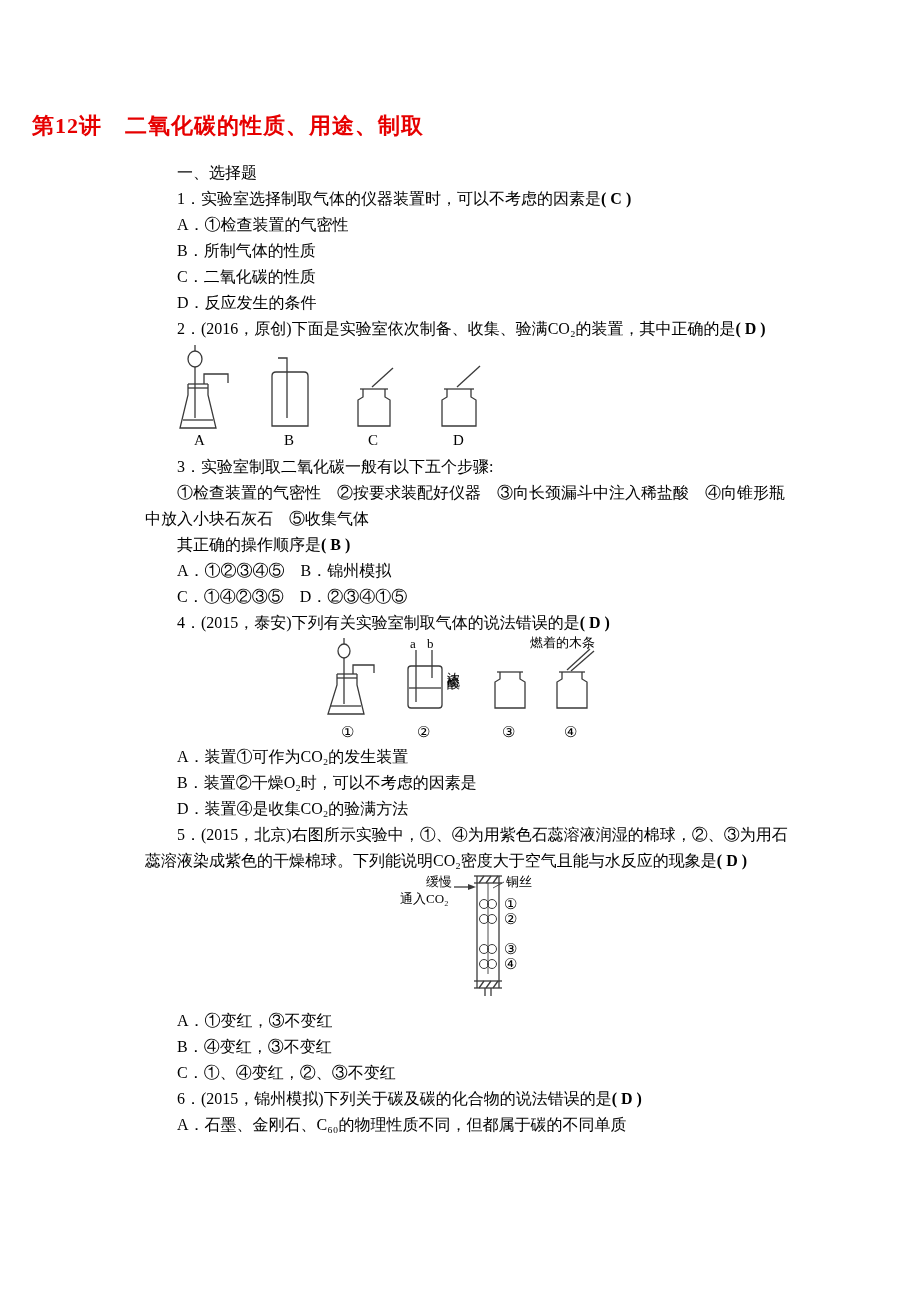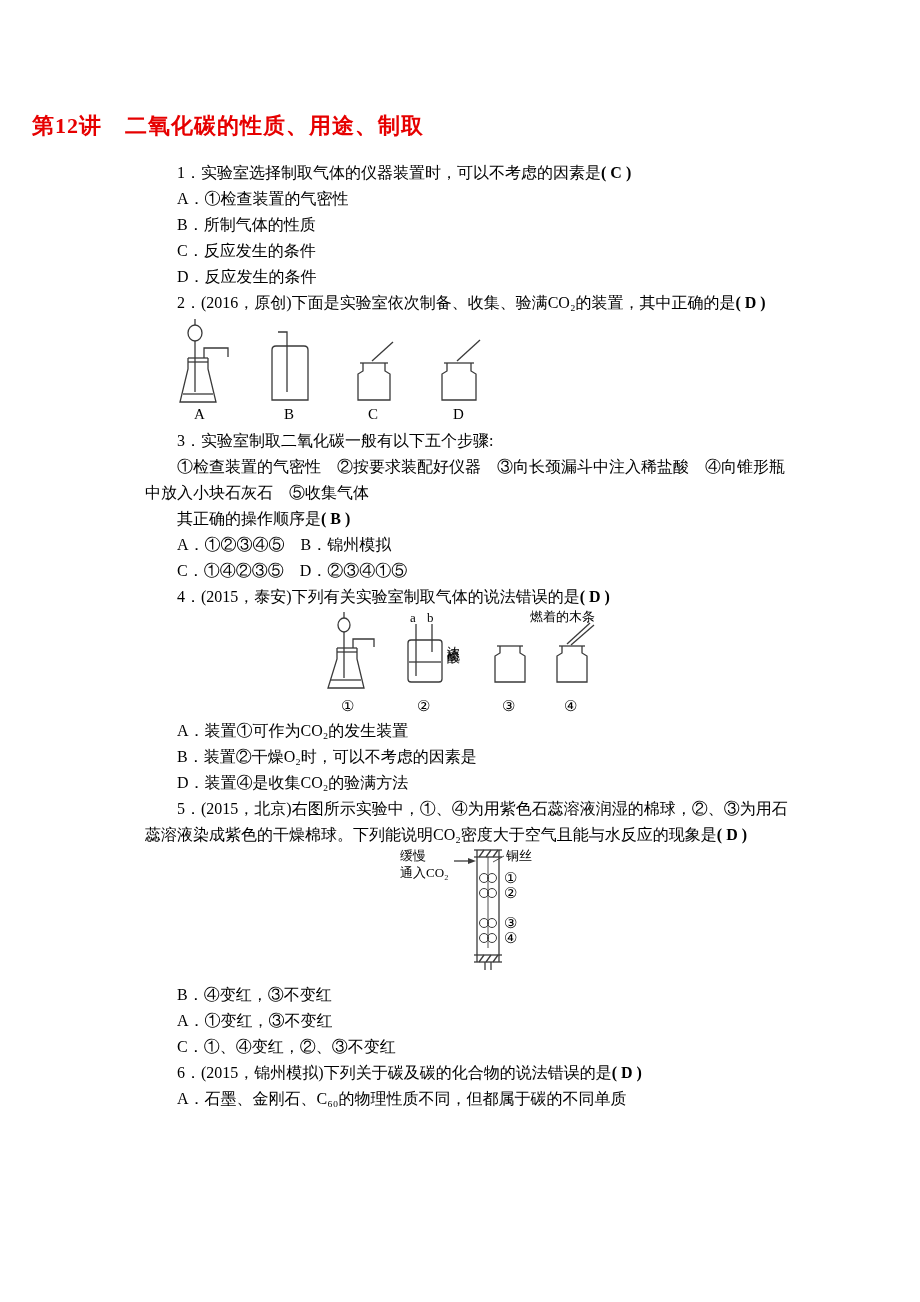--- a/index.html
+++ b/index.html
@@ -12,36 +12,37 @@
   .para { font-size:16px; line-height:26px; text-indent:2em; word-break:break-all; }
   .ans { font-weight:bold; }
   .diagram { position:relative; }
   #diagram1 { width:340px; height:112px; margin-left:15px; }
   #diagram2 { width:310px; height:108px; margin-left:165px; }
   #diagram3 { width:150px; height:134px; margin-left:255px; }
   .diagram svg { position:absolute; left:0; top:0; }
   .dlabel { position:absolute; font-size:15px; line-height:16px; white-space:pre; text-indent:0; }
   .dlabel.small { font-size:13px; line-height:15px; }
   .vertical { writing-mode:vertical-rl; letter-spacing:2px; }
-  .center { text-align:left; }
+  .center { text-align:right; }
 </style>
 </head>
 <body>
 
 <div id="page">
 
   <div id="page-title">第12讲　二氧化碳的性质、用途、制取</div>
 
   <div id="content">
 
+    <p class="para">一、选择题</p>
 
     <p class="para"><span>1．实验室选择制取气体的仪器装置时，可以不考虑的因素是</span><span class="ans">( C )</span></p>
     <p class="para">A．①检查装置的气密性</p>
     <p class="para">B．所制气体的性质</p>
-    <p class="para">C．反应发生的条件</p>
+    <p class="para">C．二氧化碳的性质</p>
     <p class="para">D．反应发生的条件</p>
 
     <p class="para"><span>2．(2016，原创)下面是实验室依次制备、收集、验满CO₂的装置，其中正确的是</span><span class="ans">( D )</span></p>
 
     <div class="diagram" id="diagram1">
       <svg width="340" height="112" viewBox="0 0 340 112">
         <g fill="none" stroke="#3a3a3a" stroke-width="1.3">
           <g>
             <line x1="35" y1="3" x2="35" y2="9"></line>
             <ellipse cx="35" cy="17" rx="7" ry="8"></ellipse>
@@ -168,21 +169,21 @@
       </svg>
       <div class="dlabel small center" style="left:0;top:0;width:52px">缓慢</div>
       <div class="dlabel small" style="left:0;top:17px">通入CO₂</div>
       <div class="dlabel small" style="left:106px;top:0">铜丝</div>
       <div class="dlabel" style="left:104px;top:22px">①</div>
       <div class="dlabel" style="left:104px;top:37px">②</div>
       <div class="dlabel" style="left:104px;top:67px">③</div>
       <div class="dlabel" style="left:104px;top:82px">④</div>
     </div>
 
+    <p class="para">A．①变红，③不变红</p>
     <p class="para">B．④变红，③不变红</p>
-    <p class="para">A．①变红，③不变红</p>
     <p class="para">C．①、④变红，②、③不变红</p>
 
     <p class="para"><span>6．(2015，锦州模拟)下列关于碳及碳的化合物的说法错误的是</span><span class="ans">( D )</span></p>
     <p class="para">A．石墨、金刚石、C₆₀的物理性质不同，但都属于碳的不同单质</p>
 
   </div>
 </div>
 
 </body></html>

